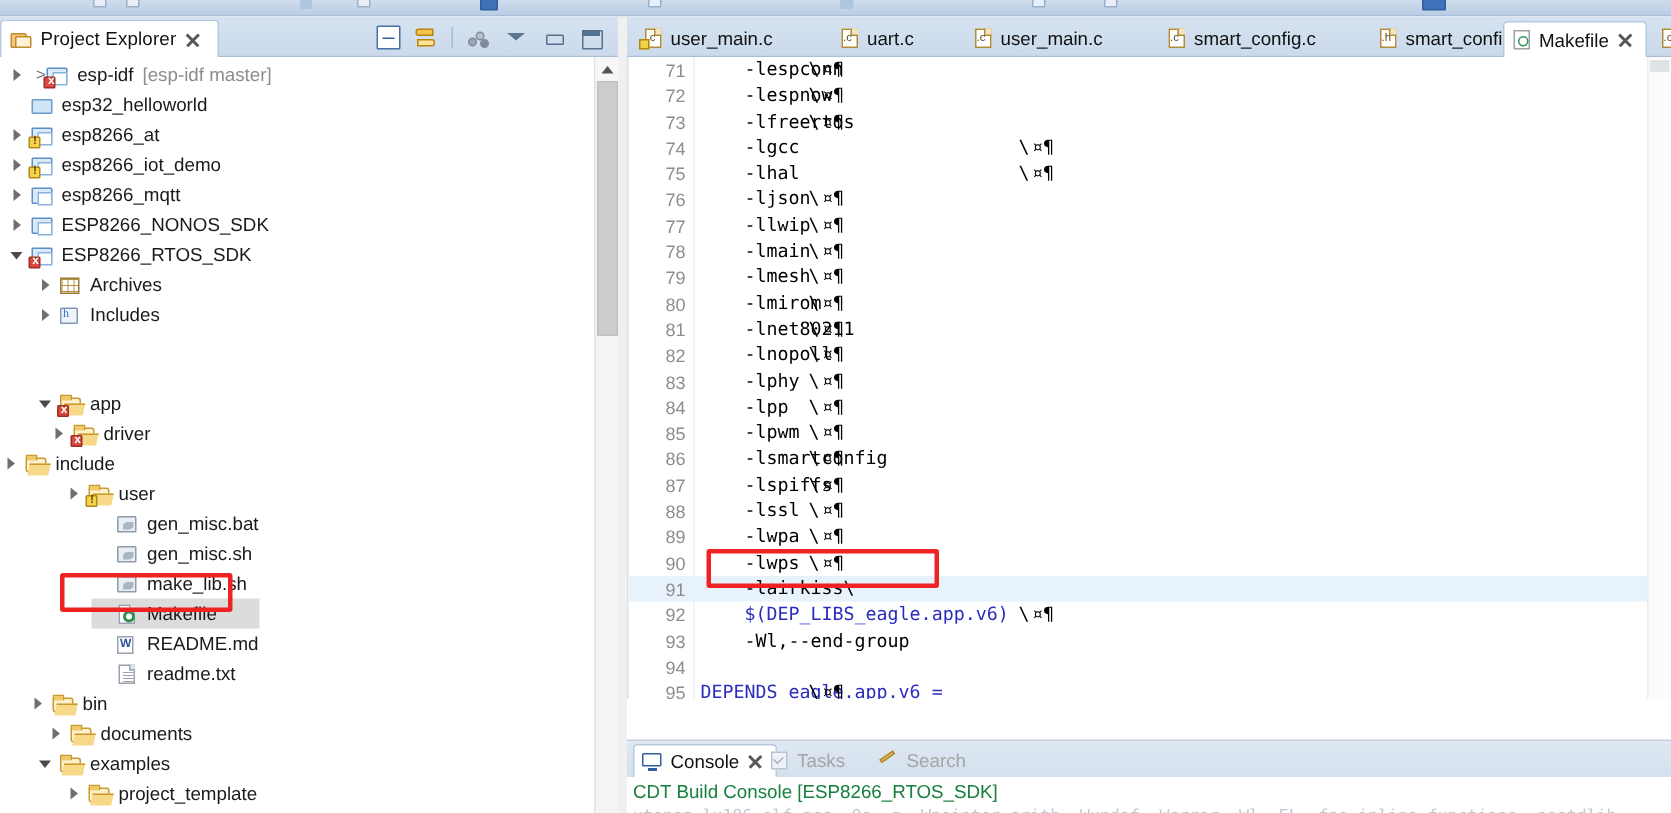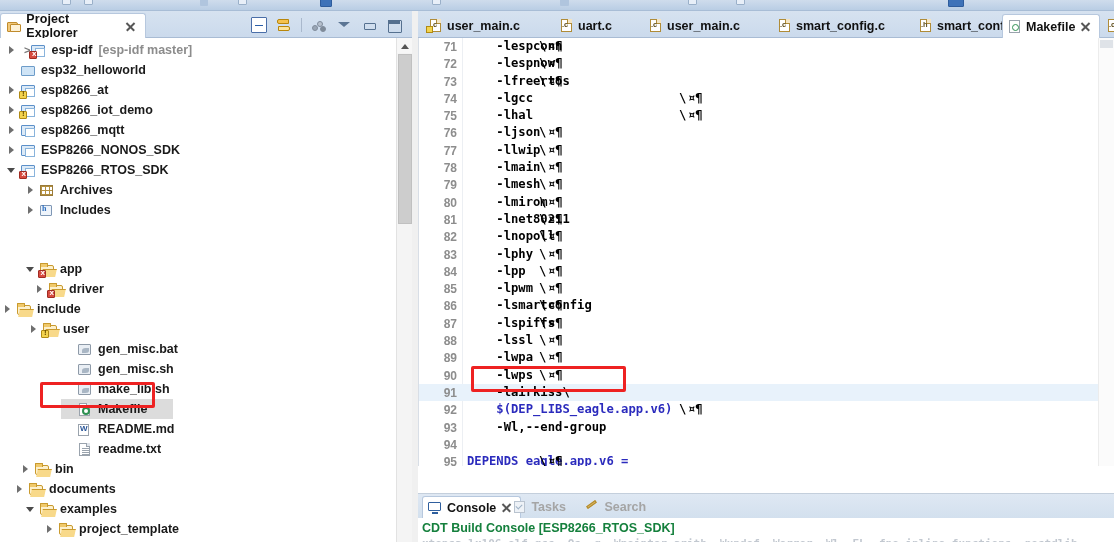--- a/index.html
+++ b/index.html
@@ -6,21 +6,21 @@
   html, body {
     margin: 0; padding: 0;
     width: 1114px; height: 542px;
     overflow: hidden;
     background: #ffffff;
     font-family: "Liberation Sans", sans-serif;
     font-size: 12px;
     color: #000;
   }
 
-  #root { position: relative; width: 1114px; height: 542px; font-weight: bold; }
+  #root { position: relative; width: 1114px; height: 542px; }
 
   
   .toolbar-strip {
     position: absolute; left: 0; top: 0; width: 1114px; height: 11px;
     background: linear-gradient(to bottom, #cfdcec 0%, #c3d4e8 55%, #b9cde4 100%);
     border-bottom: 1px solid #a8bdd6;
     overflow: hidden;
   }
   .tb-ico {
     position: absolute; top: -6px; width: 13px; height: 13px;
@@ -573,21 +573,21 @@
             </span>
             <span class="label">driver</span>
           </div>
           <div class="row" style="">
             <span class="arrow closed"></span>
             <span class="ic">
               <span class="folder open"></span>
             </span>
             <span class="label">include</span>
           </div>
-          <div class="row" style="padding-left: 26px;">
+          <div class="row" style="padding-left: 42px;">
             <span class="arrow closed"></span>
             <span class="ic">
               <span class="folder open"></span>
               <span class="warnbadge"></span>
             </span>
             <span class="label">user</span>
           </div>
           <div class="row" style="padding-left: 61px;">
             <span class="arrow none"></span>
             <span class="ic">
@@ -636,21 +636,21 @@
             </span>
             <span class="label">readme.txt</span>
           </div>
           <div class="row" style="padding-left: 18px;">
             <span class="arrow closed"></span>
             <span class="ic">
               <span class="folder open"></span>
             </span>
             <span class="label">bin</span>
           </div>
-          <div class="row" style="padding-left: 12px; text-align: right;">
+          <div class="row" style="padding-left: 30px; text-align: right;">
             <span class="arrow closed"></span>
             <span class="ic">
               <span class="folder open"></span>
             </span>
             <span class="label">documents</span>
           </div>
           <div class="row" style="padding-left: 23px;">
             <span class="arrow open"></span>
             <span class="ic">
               <span class="folder open"></span>

